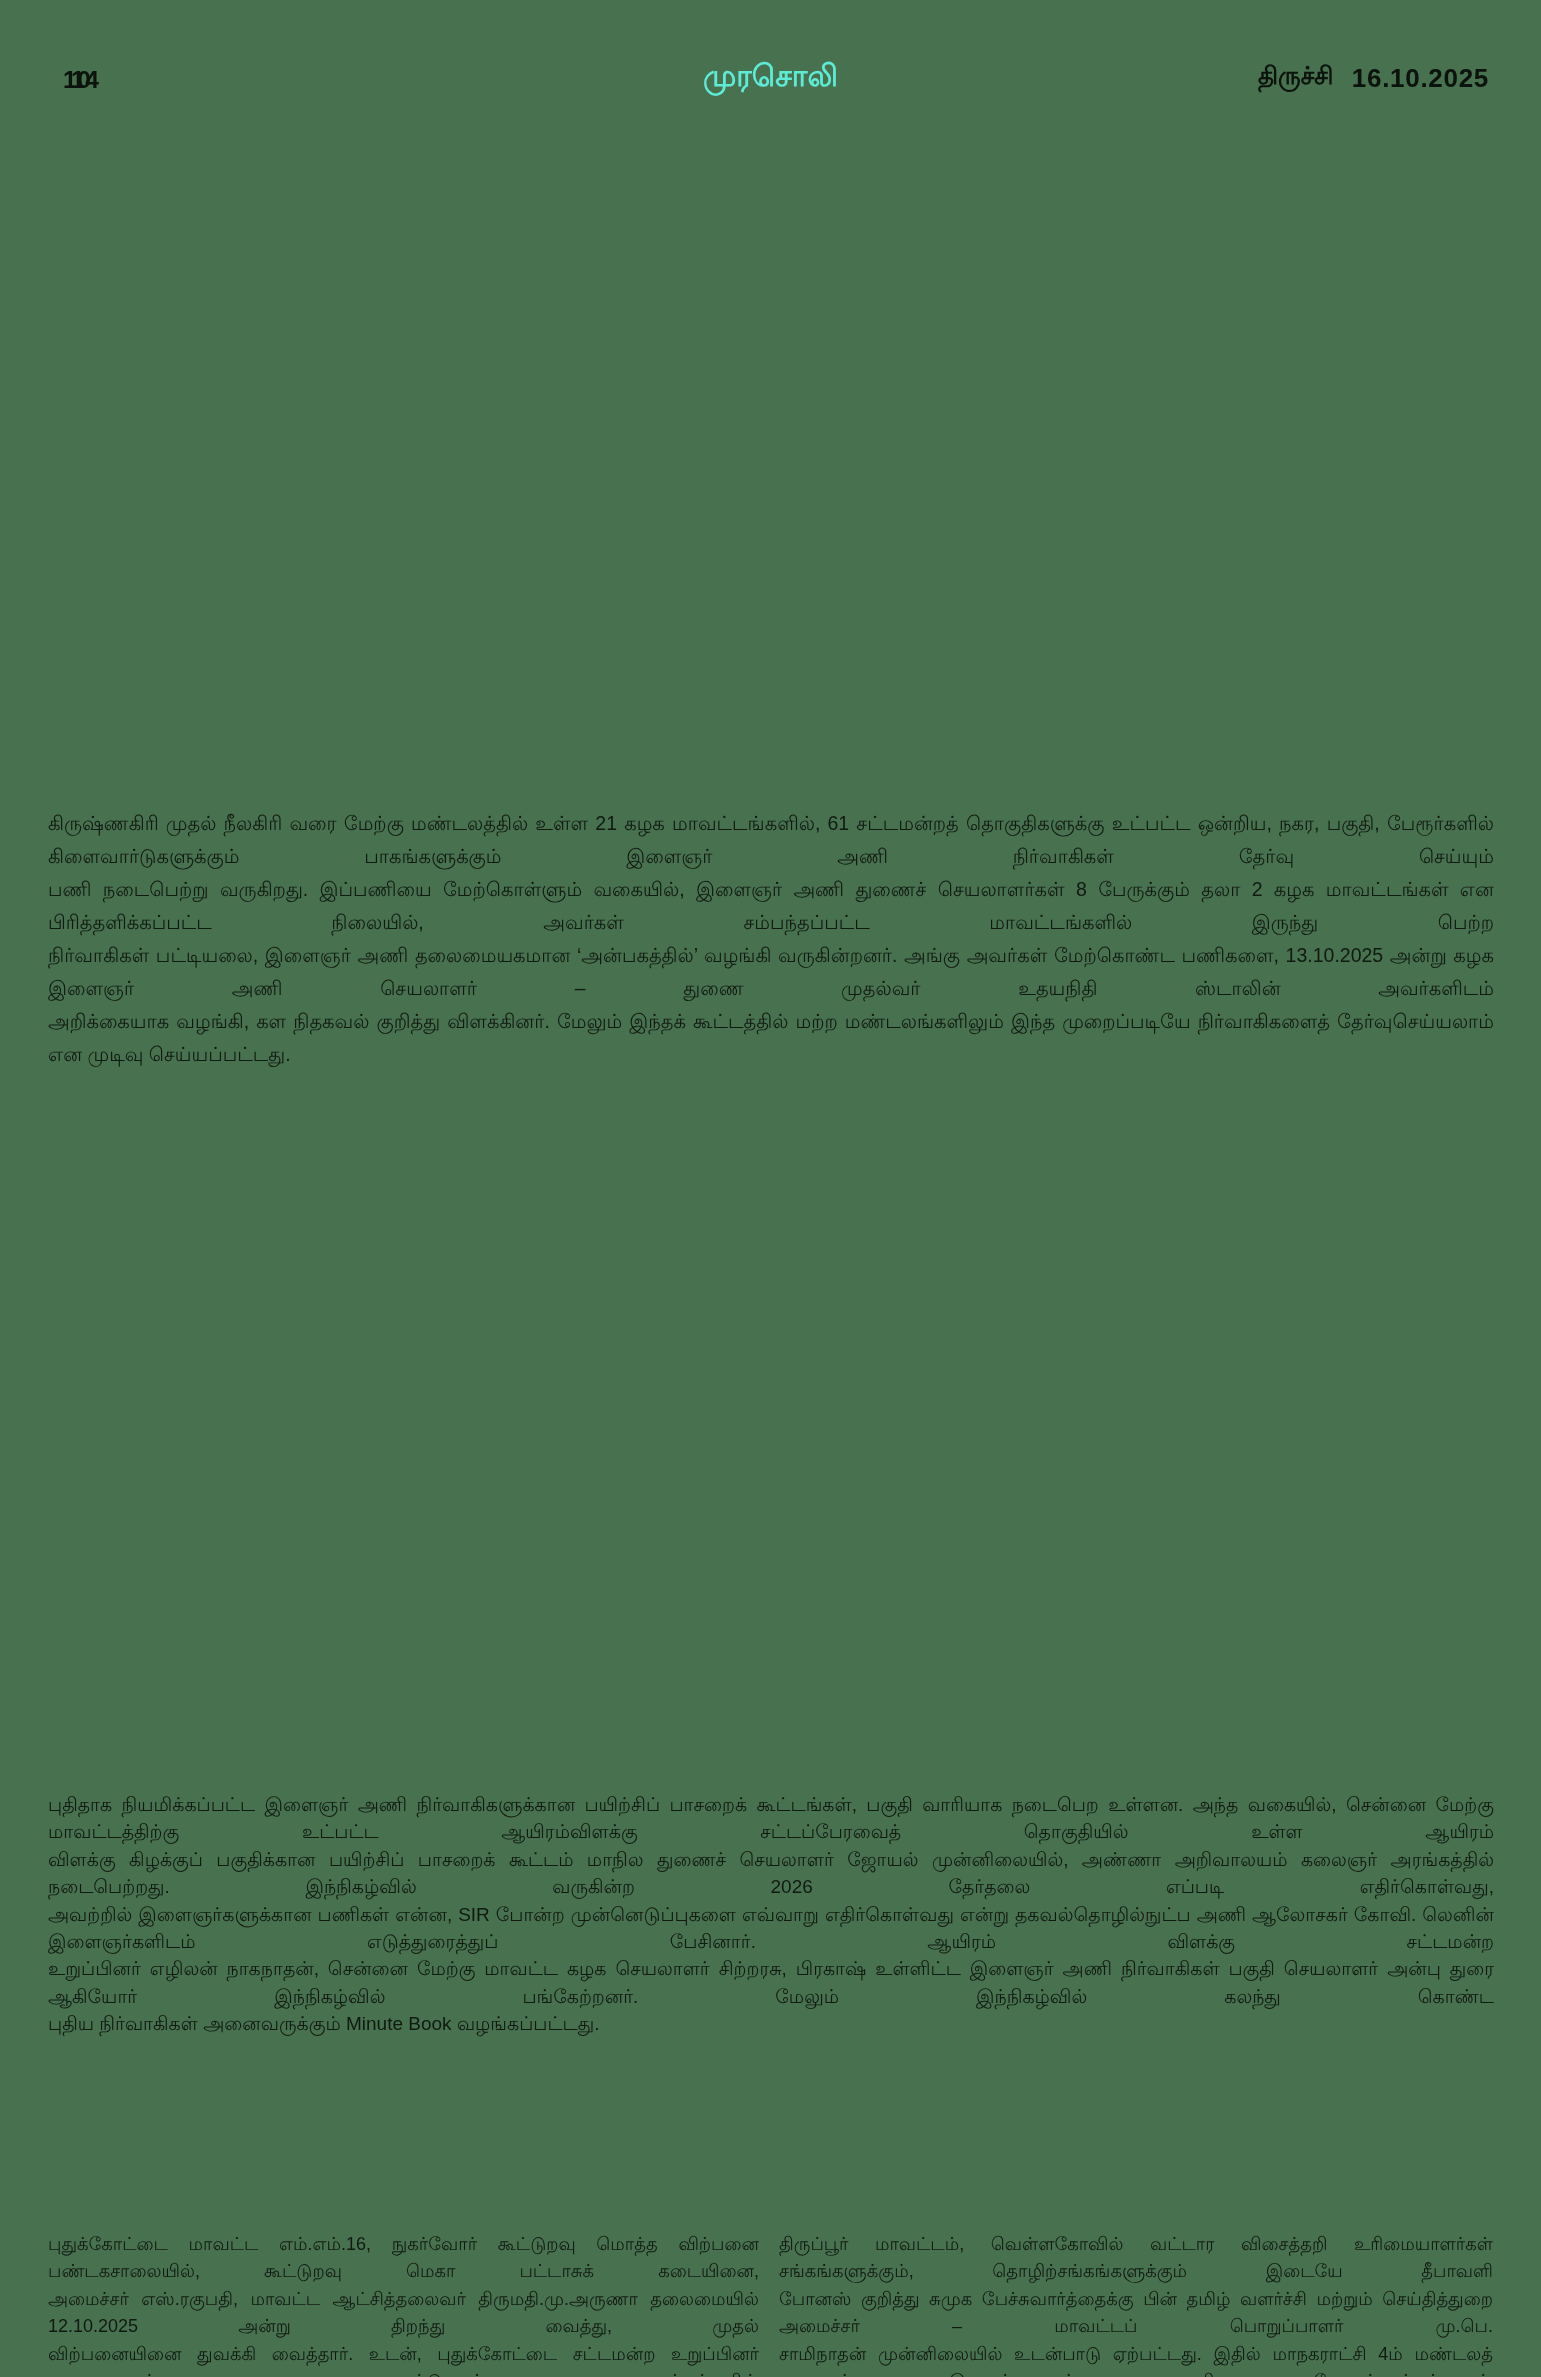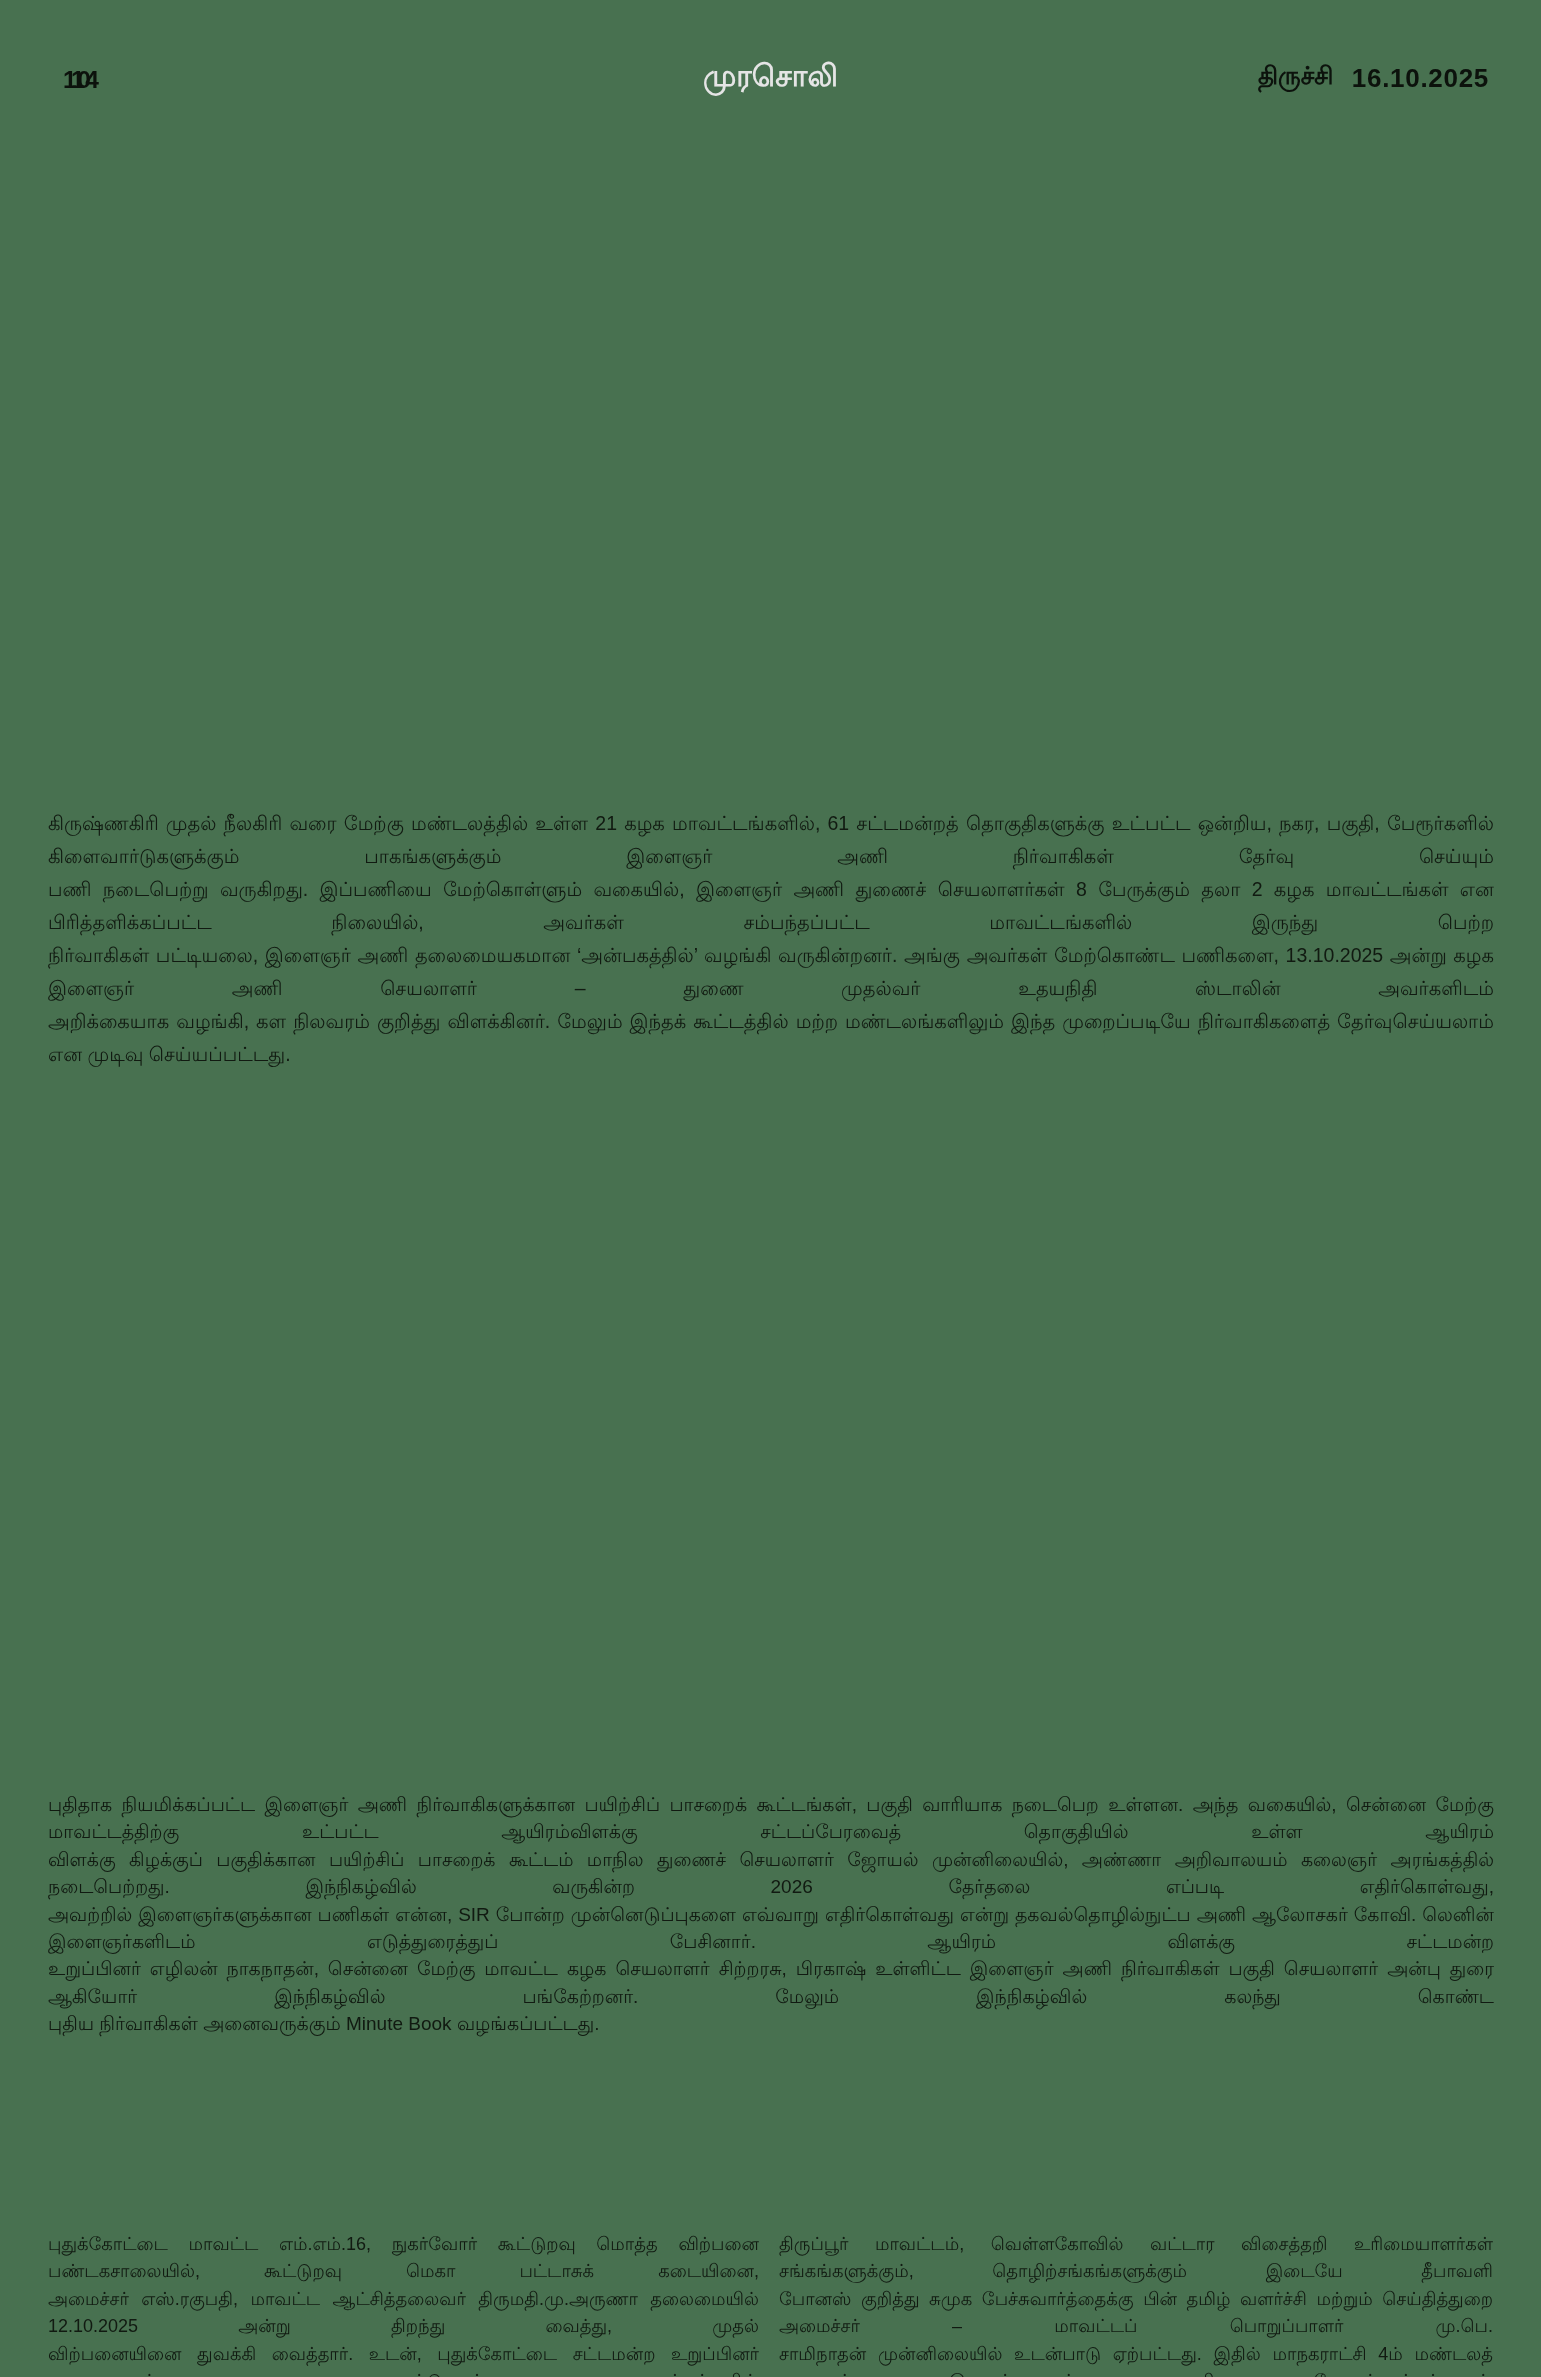--- a/index.html
+++ b/index.html
@@ -26,21 +26,21 @@
     letter-spacing: 0.7px;
   }
   .masthead {
     position: absolute;
     top: 59px;
     left: 0;
     right: 0;
     text-align: center;
     font-size: 30px;
     font-weight: bold;
-    color: #e5e5e5;
+    color: #5eead4;
   }
   .edition {
     position: absolute;
     top: 62px;
     left: 1258px;
     font-size: 24.5px;
     font-weight: bold;
     color: #0c120c;
   }
   .issue-date {
@@ -106,21 +106,21 @@
     <span class="pagenum-layer" style="left:71px;">14</span>
     <div class="masthead">முரசொலி</div>
     <span class="edition">திருச்சி</span>
     <span class="issue-date">16.10.2025</span>
   </header>
 
   <article class="article article-1">
     <div class="jline">கிருஷ்ணகிரி முதல் நீலகிரி வரை மேற்கு மண்டலத்தில் உள்ள 21 கழக மாவட்டங்களில், 61 சட்டமன்றத் தொகுதிகளுக்கு உட்பட்ட ஒன்றிய, நகர, பகுதி, பேரூர்களில் கிளைவார்டுகளுக்கும் பாகங்களுக்கும் இளைஞர் அணி நிர்வாகிகள் தேர்வு செய்யும்</div>
     <div class="jline">பணி நடைபெற்று வருகிறது. இப்பணியை மேற்கொள்ளும் வகையில், இளைஞர் அணி துணைச் செயலாளர்கள் 8 பேருக்கும் தலா 2 கழக மாவட்டங்கள் என பிரித்தளிக்கப்பட்ட நிலையில், அவர்கள் சம்பந்தப்பட்ட மாவட்டங்களில் இருந்து பெற்ற</div>
     <div class="jline">நிர்வாகிகள் பட்டியலை, இளைஞர் அணி தலைமையகமான ‘அன்பகத்தில்’ வழங்கி வருகின்றனர். அங்கு அவர்கள் மேற்கொண்ட பணிகளை, 13.10.2025 அன்று கழக இளைஞர் அணி செயலாளர் – துணை முதல்வர் உதயநிதி ஸ்டாலின் அவர்களிடம்</div>
-    <div class="jline last">அறிக்கையாக வழங்கி, கள நிலவரம் குறித்து விளக்கினர். மேலும் இந்தக் கூட்டத்தில் மற்ற மண்டலங்களிலும் இந்த முறைப்படியே நிர்வாகிகளைத் தேர்வுசெய்யலாம் என முடிவு செய்யப்பட்டது.</div>
+    <div class="jline last">அறிக்கையாக வழங்கி, கள நிதகவல் குறித்து விளக்கினர். மேலும் இந்தக் கூட்டத்தில் மற்ற மண்டலங்களிலும் இந்த முறைப்படியே நிர்வாகிகளைத் தேர்வுசெய்யலாம் என முடிவு செய்யப்பட்டது.</div>
   </article>
 
   <article class="article article-2">
     <div class="jline">புதிதாக நியமிக்கப்பட்ட இளைஞர் அணி நிர்வாகிகளுக்கான பயிற்சிப் பாசறைக் கூட்டங்கள், பகுதி வாரியாக நடைபெற உள்ளன. அந்த வகையில், சென்னை மேற்கு மாவட்டத்திற்கு உட்பட்ட ஆயிரம்விளக்கு சட்டப்பேரவைத் தொகுதியில் உள்ள ஆயிரம்</div>
     <div class="jline">விளக்கு கிழக்குப் பகுதிக்கான பயிற்சிப் பாசறைக் கூட்டம் மாநில துணைச் செயலாளர் ஜோயல் முன்னிலையில், அண்ணா அறிவாலயம் கலைஞர் அரங்கத்தில் நடைபெற்றது. இந்நிகழ்வில் வருகின்ற 2026 தேர்தலை எப்படி எதிர்கொள்வது,</div>
     <div class="jline">அவற்றில் இளைஞர்களுக்கான பணிகள் என்ன, SIR போன்ற முன்னெடுப்புகளை எவ்வாறு எதிர்கொள்வது என்று தகவல்தொழில்நுட்ப அணி ஆலோசகர் கோவி. லெனின் இளைஞர்களிடம் எடுத்துரைத்துப் பேசினார். ஆயிரம் விளக்கு சட்டமன்ற</div>
     <div class="jline">உறுப்பினர் எழிலன் நாகநாதன், சென்னை மேற்கு மாவட்ட கழக செயலாளர் சிற்றரசு, பிரகாஷ் உள்ளிட்ட இளைஞர் அணி நிர்வாகிகள் பகுதி செயலாளர் அன்பு துரை ஆகியோர் இந்நிகழ்வில் பங்கேற்றனர். மேலும் இந்நிகழ்வில் கலந்து கொண்ட</div>
     <div class="jline last">புதிய நிர்வாகிகள் அனைவருக்கும் Minute Book வழங்கப்பட்டது.</div>
   </article>
 

